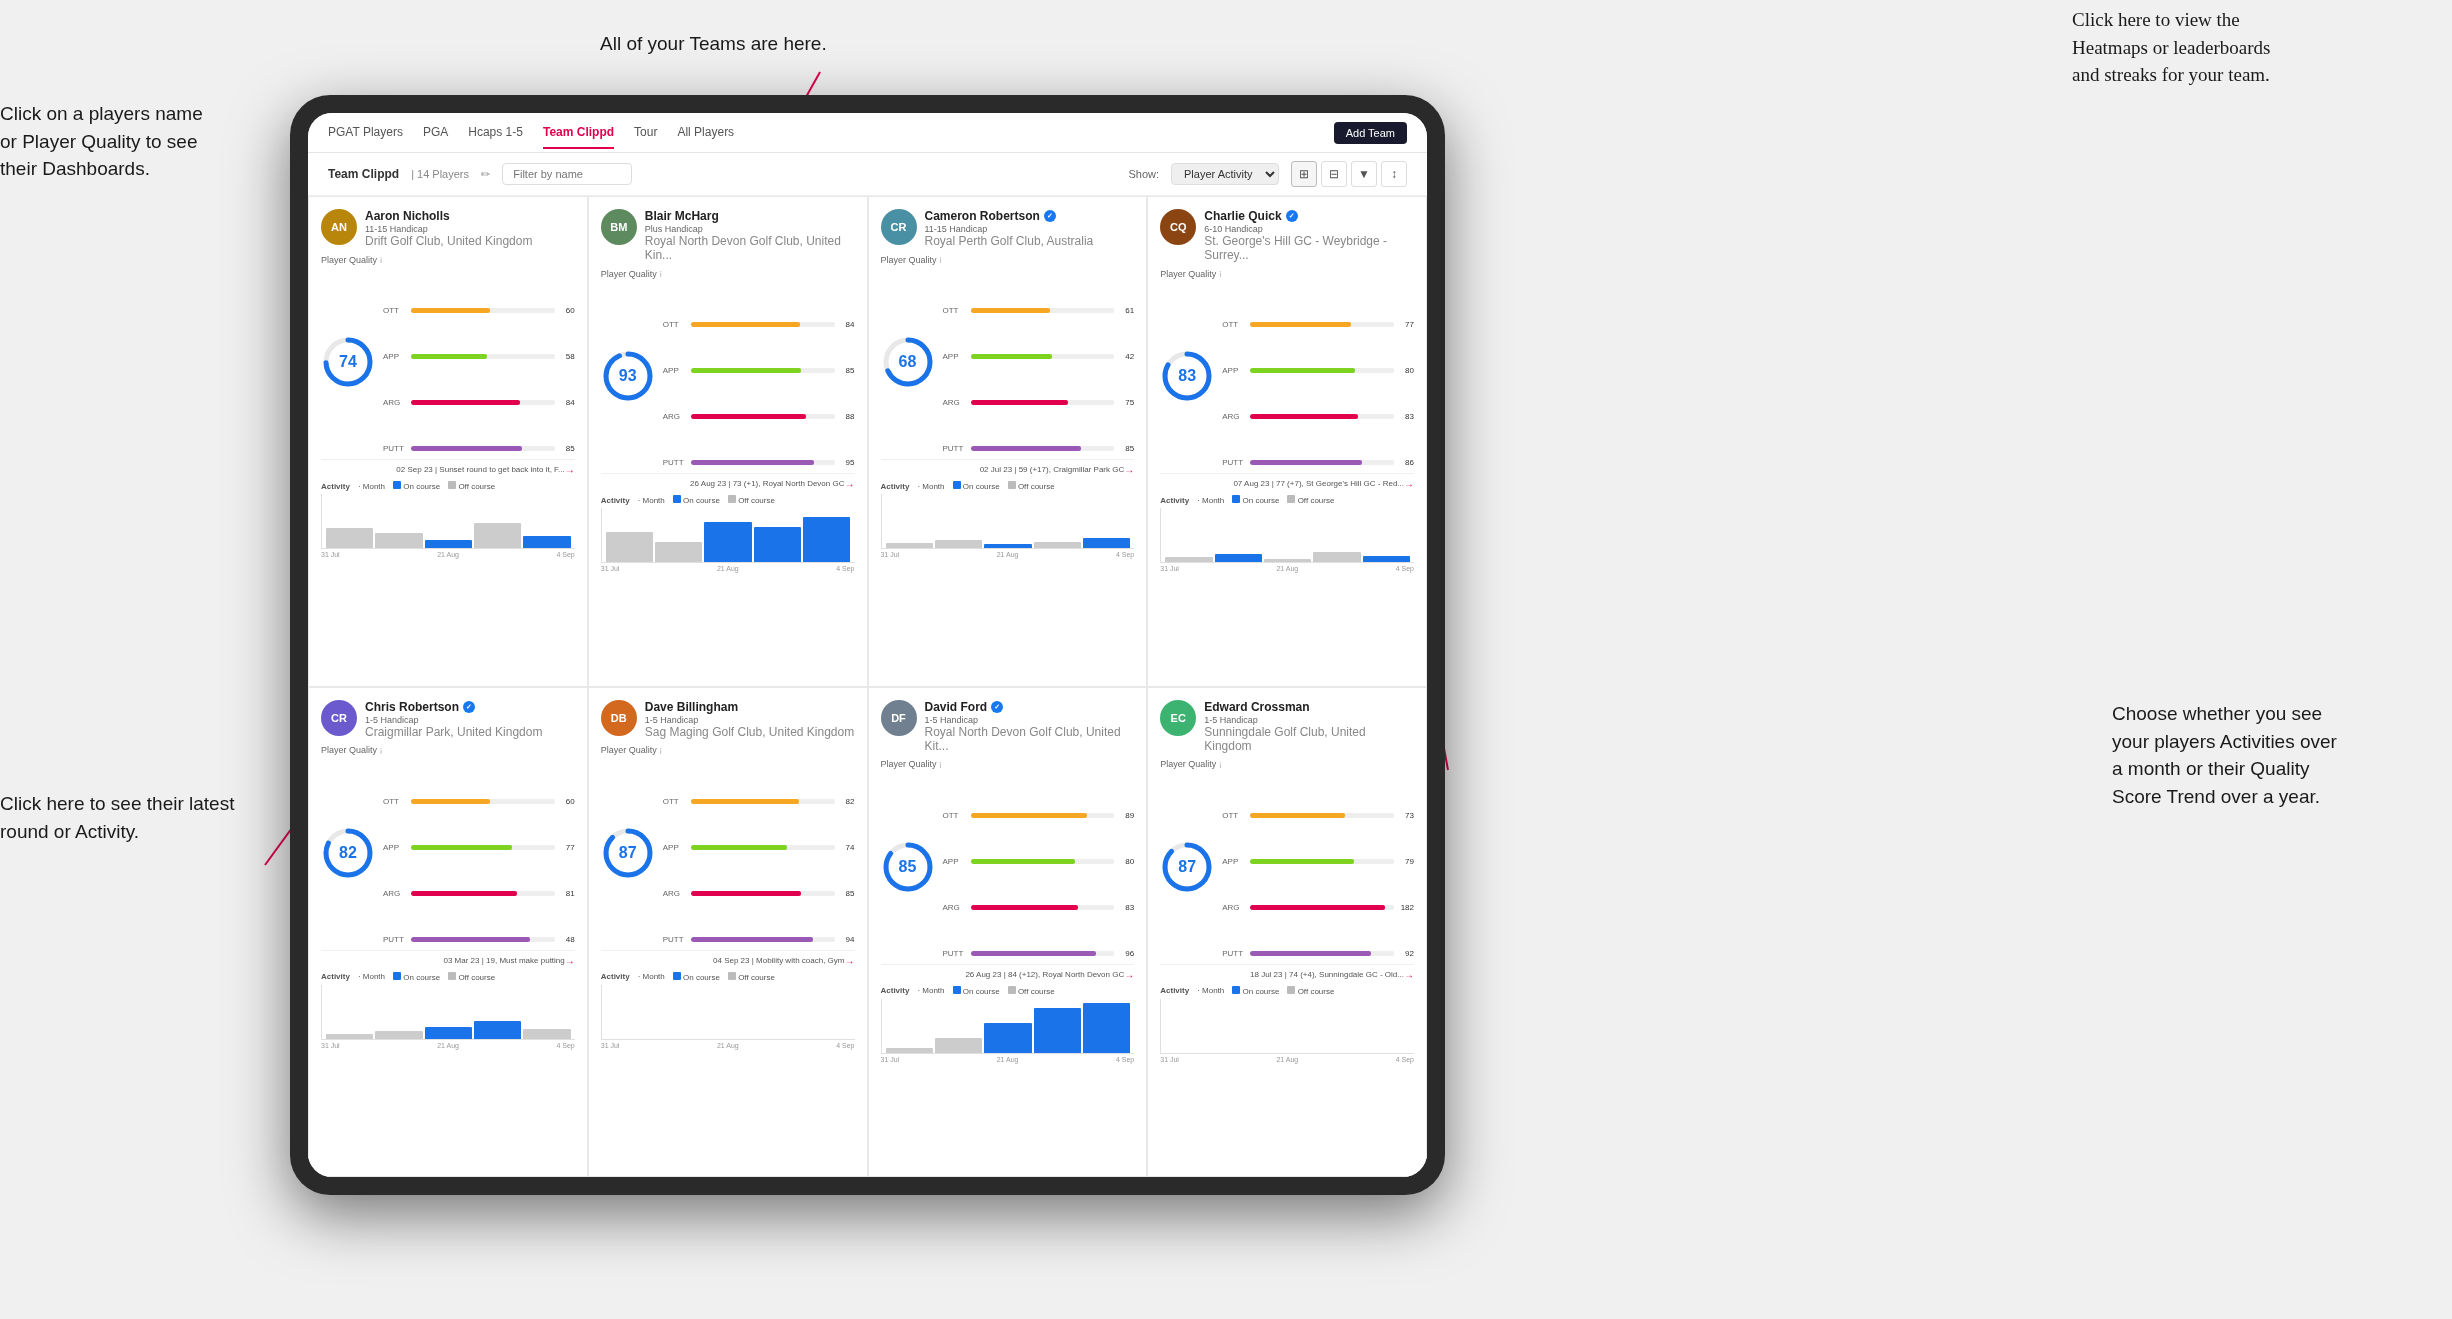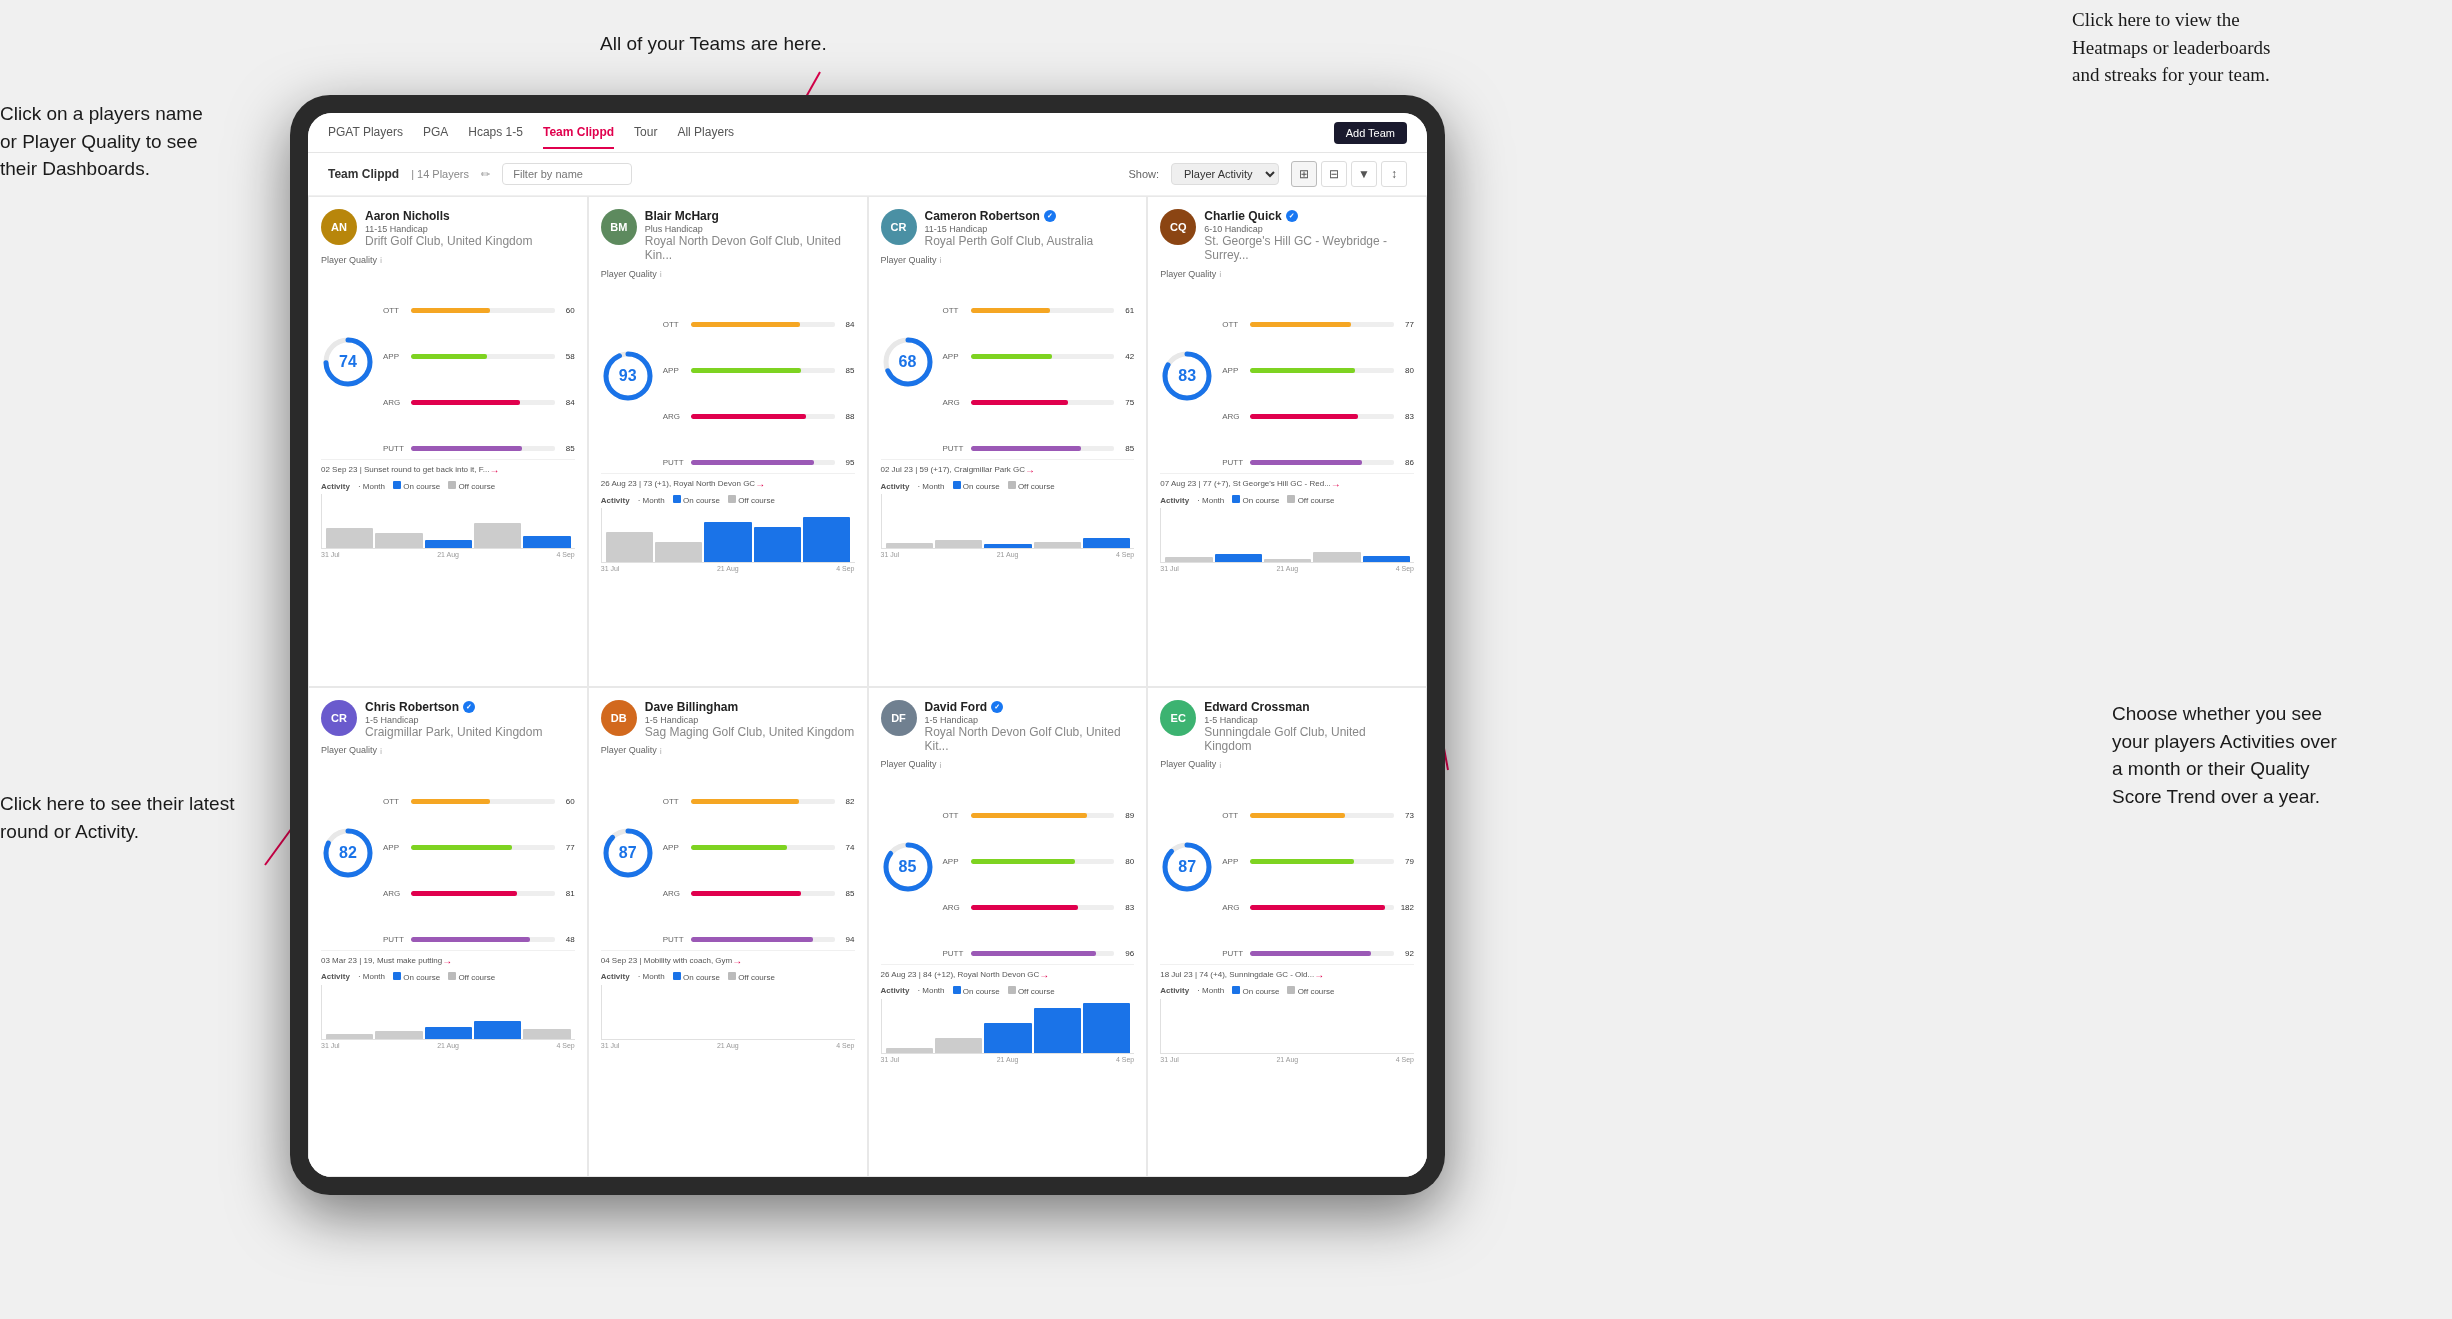--- a/index.html
+++ b/index.html
@@ -323,21 +323,21 @@
     .q-value { color: #333; width: 16px; text-align: right; font-size: 8px; }
 
     
     .recent-round {
       font-size: 9px;
       color: #555;
       border-top: 1px solid #f0f0f0;
       padding-top: 4px;
       display: flex;
       align-items: center;
-      justify-content: flex-start;
+      justify-content: flex-end;
     }
     .round-arrow {
       color: #e0004d;
       font-size: 10px;
     }
 
     
     .activity-section {
       flex: 1;
     }

